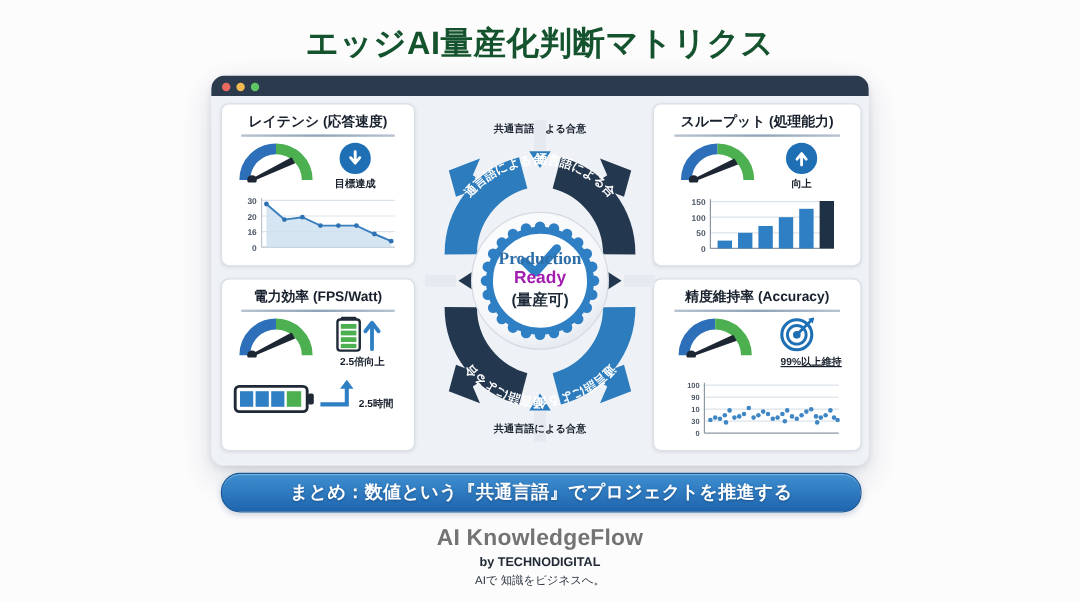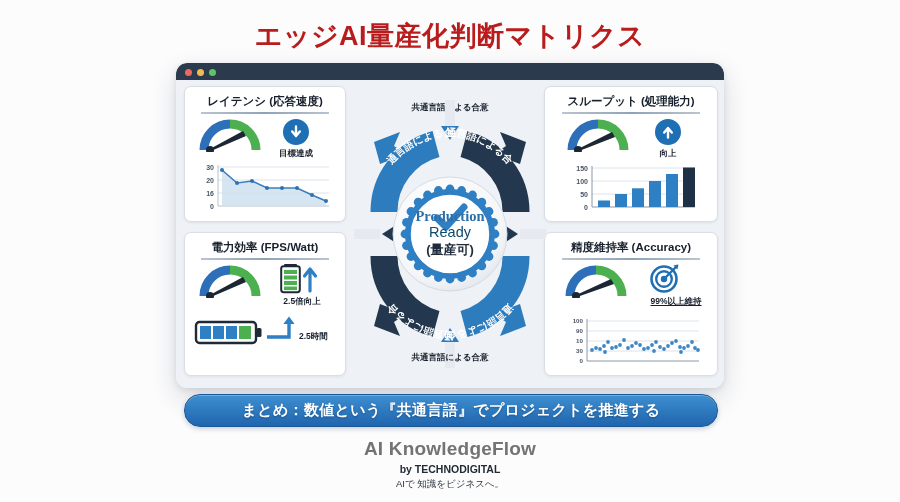--- a/index.html
+++ b/index.html
@@ -10,21 +10,21 @@
     color:#1f2937;
     -webkit-font-smoothing:antialiased;
   }
   #root{position:relative;width:900px;height:502px;}
 
   
   .page-title{
     position:absolute;left:0;top:18px;width:900px;
     text-align:center;
     font-size:27px;font-weight:bold;letter-spacing:.5px;
-    color:#b91c1c;
+    color:#14532d;
   }
 
   
   .window{
     position:absolute;left:176px;top:63px;width:548px;height:325px;
     background:#eef1f5;
     border-radius:11px;
     box-shadow:0 10px 26px rgba(22,38,60,.16), 0 2px 6px rgba(22,38,60,.10);
     overflow:hidden;
   }
@@ -104,21 +104,21 @@
   }
   .ring-label-top{left:178px;top:22px;}
   .ring-label-bottom{left:178px;top:272px;}
 
   .center-text{
     position:absolute;left:0;top:0;width:192px;height:300px;
     display:flex;flex-direction:column;align-items:center;justify-content:center;
     pointer-events:none;
   }
   .ct-l1{font-size:14.5px;font-weight:bold;color:#2e6ea8;line-height:1.08;font-family:Liberation Serif, serif;}
-  .ct-l2{font-size:14.5px;font-weight:normal;color:#0c4a6e;line-height:1.08;}
+  .ct-l2{font-size:14.5px;font-weight:bold;color:#a21caf;line-height:1.08;}
   .ct-l3{font-size:13px;font-weight:bold;color:#1f2b3a;margin-top:1px;}
 
   
   .banner{
     position:absolute;left:184px;top:394px;width:532px;height:31px;
     border-radius:16px;
     background:linear-gradient(180deg,#3e8fd0,#1f65ae);
     border:1.5px solid #1a5896;
     box-shadow:0 2px 5px rgba(20,50,90,.22), inset 0 1px 0 rgba(255,255,255,.28);
     display:flex;align-items:center;justify-content:center;

